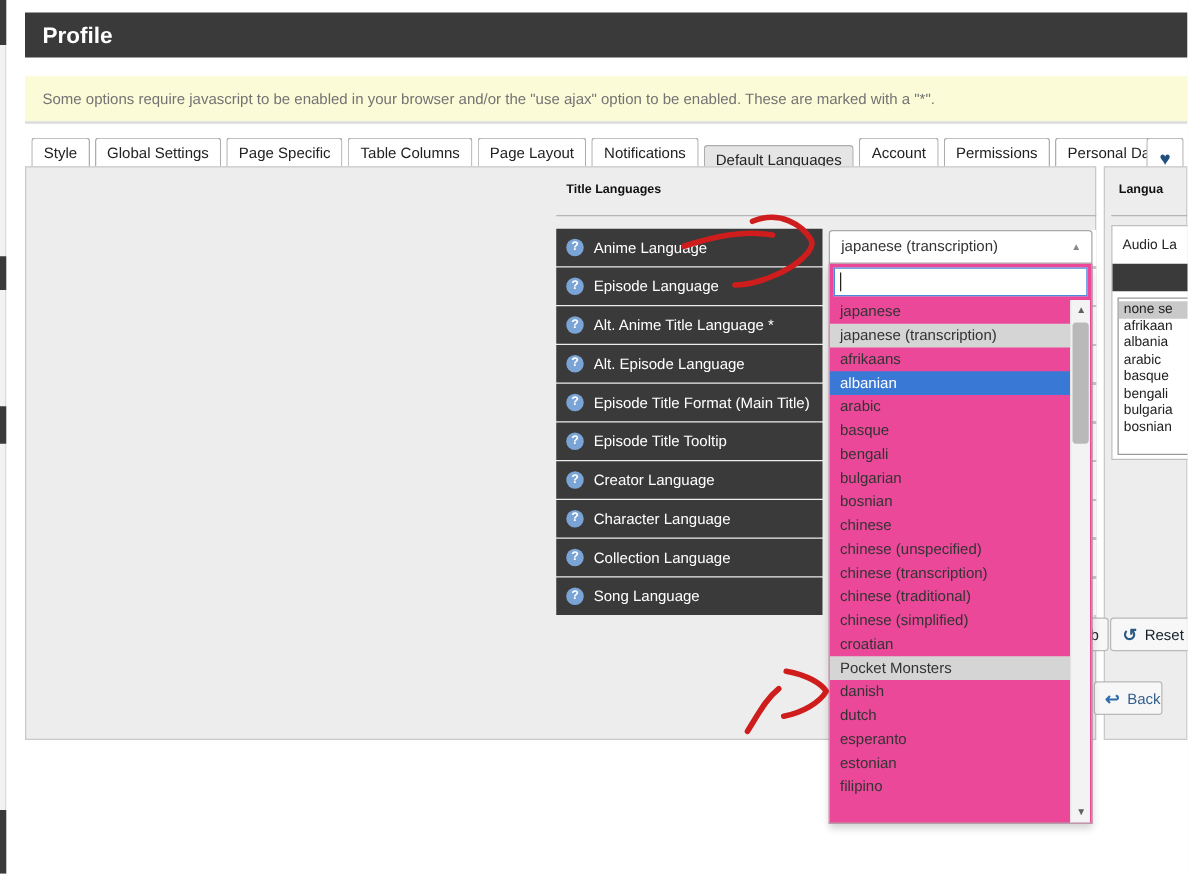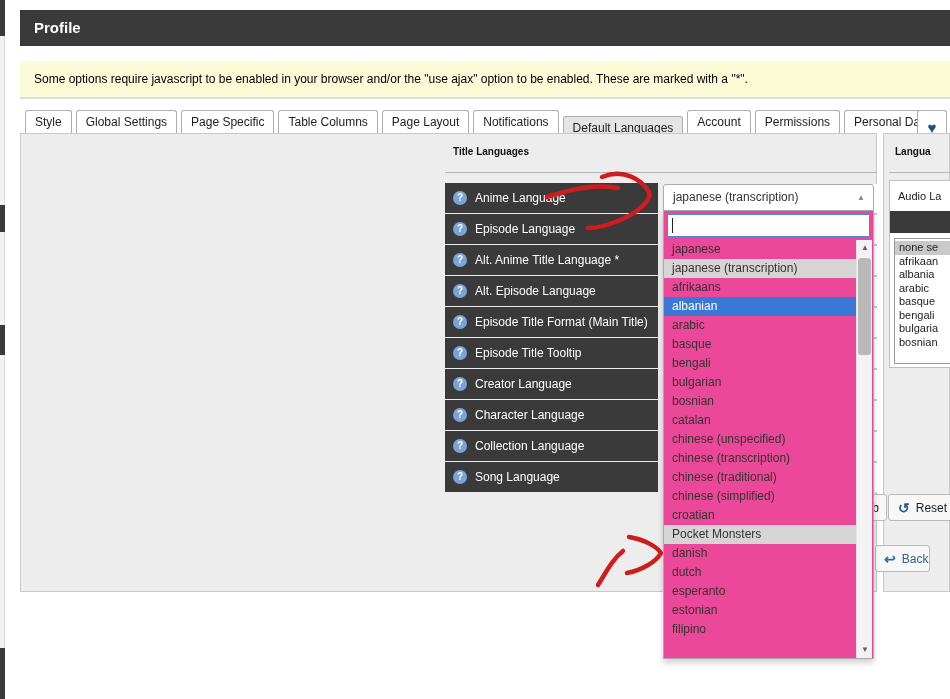--- a/index.html
+++ b/index.html
@@ -7,26 +7,26 @@
               font-family:"Liberation Sans", sans-serif; }
   #root { position:relative; width:950px; height:699px; }
 
   
   .left-strip { position:absolute; left:0; top:0; width:5px; height:699px;
                 background:#f2f2f2; border-right:1px solid #dcdcdc; }
   .strip-seg { position:absolute; left:0; width:5px; background:#3a3a3a; }
 
   
   .header-bar { position:absolute; left:20px; top:10px; width:930px; height:36px;
-                background:#3a3a3a; color:#fff; font-size:15px; font-weight:bold;
+                background:#3a3a3a; color:#fff; font-size:18px; font-weight:bold;
                 line-height:36px; padding-left:14px; }
 
   
   .notice-bar { position:absolute; left:20px; top:61px; width:930px; height:36px;
-                background:#fcfbd8; color:#000000; font-size:12px; line-height:36px;
+                background:#fcfbd8; color:#737373; font-size:12px; line-height:36px;
                 padding-left:14px; white-space:nowrap; overflow:hidden; }
   .notice-divider { position:absolute; left:20px; top:97px; width:930px; height:2px;
                 background:#dcdcdc; }
 
   
   .tabbar { position:absolute; left:25px; top:110px; width:925px; height:23px;
             display:flex; gap:4px; }
   .tab { height:33px; line-height:22px; padding:0 9px; background:#fff;
          border:1px solid #adadad; border-bottom:none; border-radius:3px 3px 0 0;
          font-size:12px; color:#222; white-space:nowrap; cursor:default; }
@@ -284,21 +284,21 @@
 
         <div class="result-item">
           <span>bulgarian</span>
         </div>
 
         <div class="result-item">
           <span>bosnian</span>
         </div>
 
         <div class="result-item">
-          <span>catalan</span>
+          <span>chinese</span>
         </div>
 
         <div class="result-item">
           <span>chinese (unspecified)</span>
         </div>
 
         <div class="result-item">
           <span>chinese (transcription)</span>
         </div>
 

